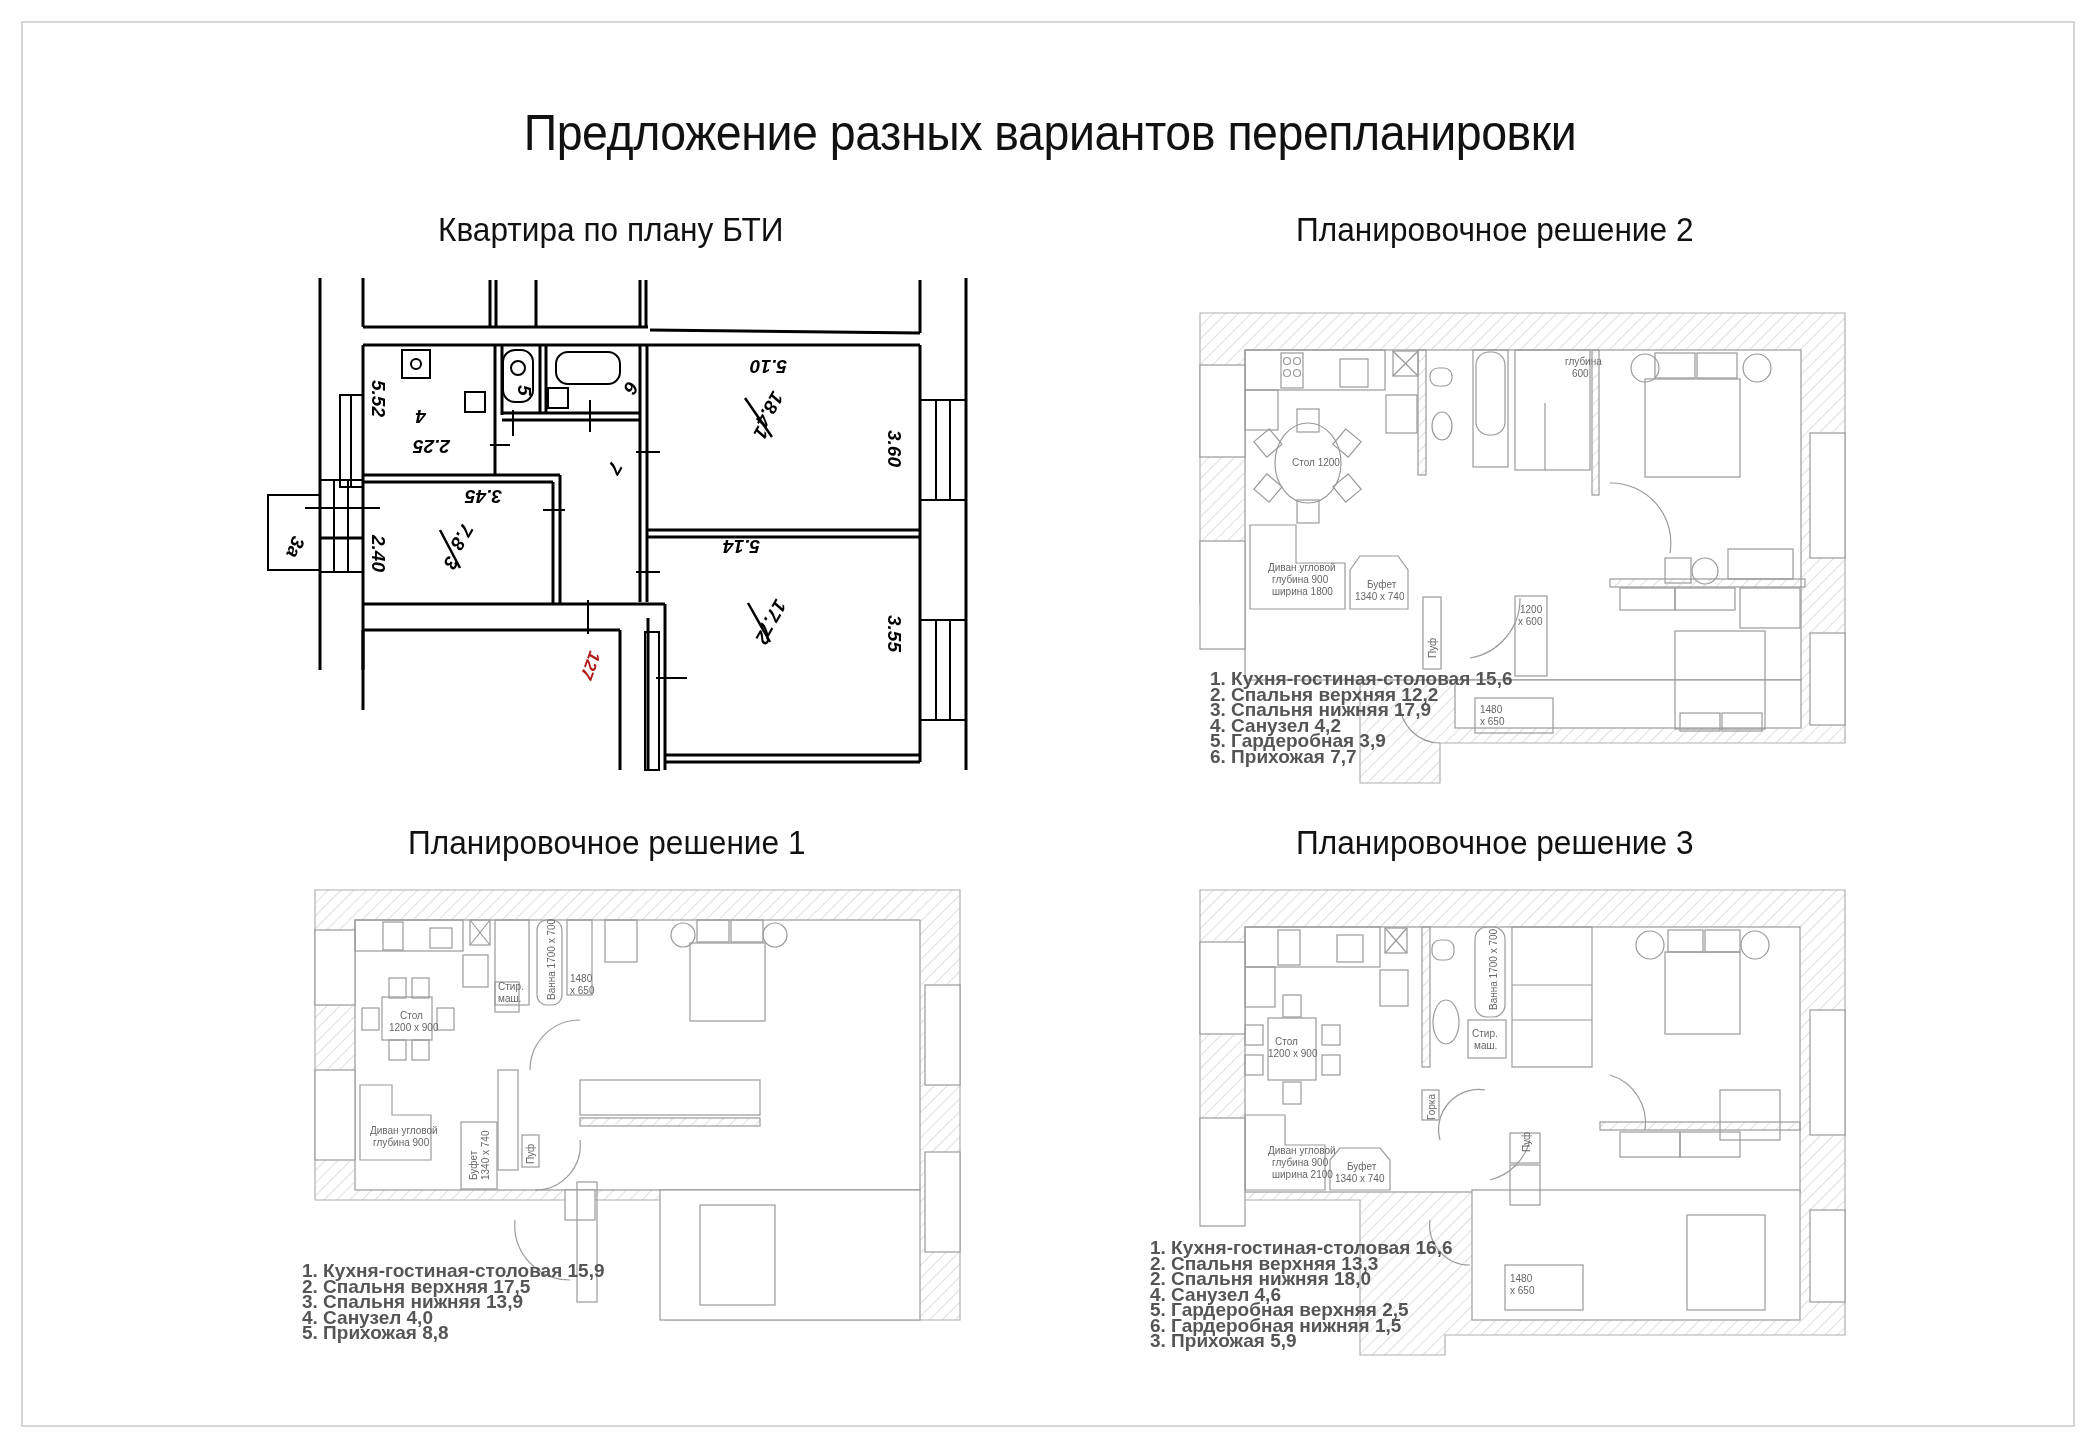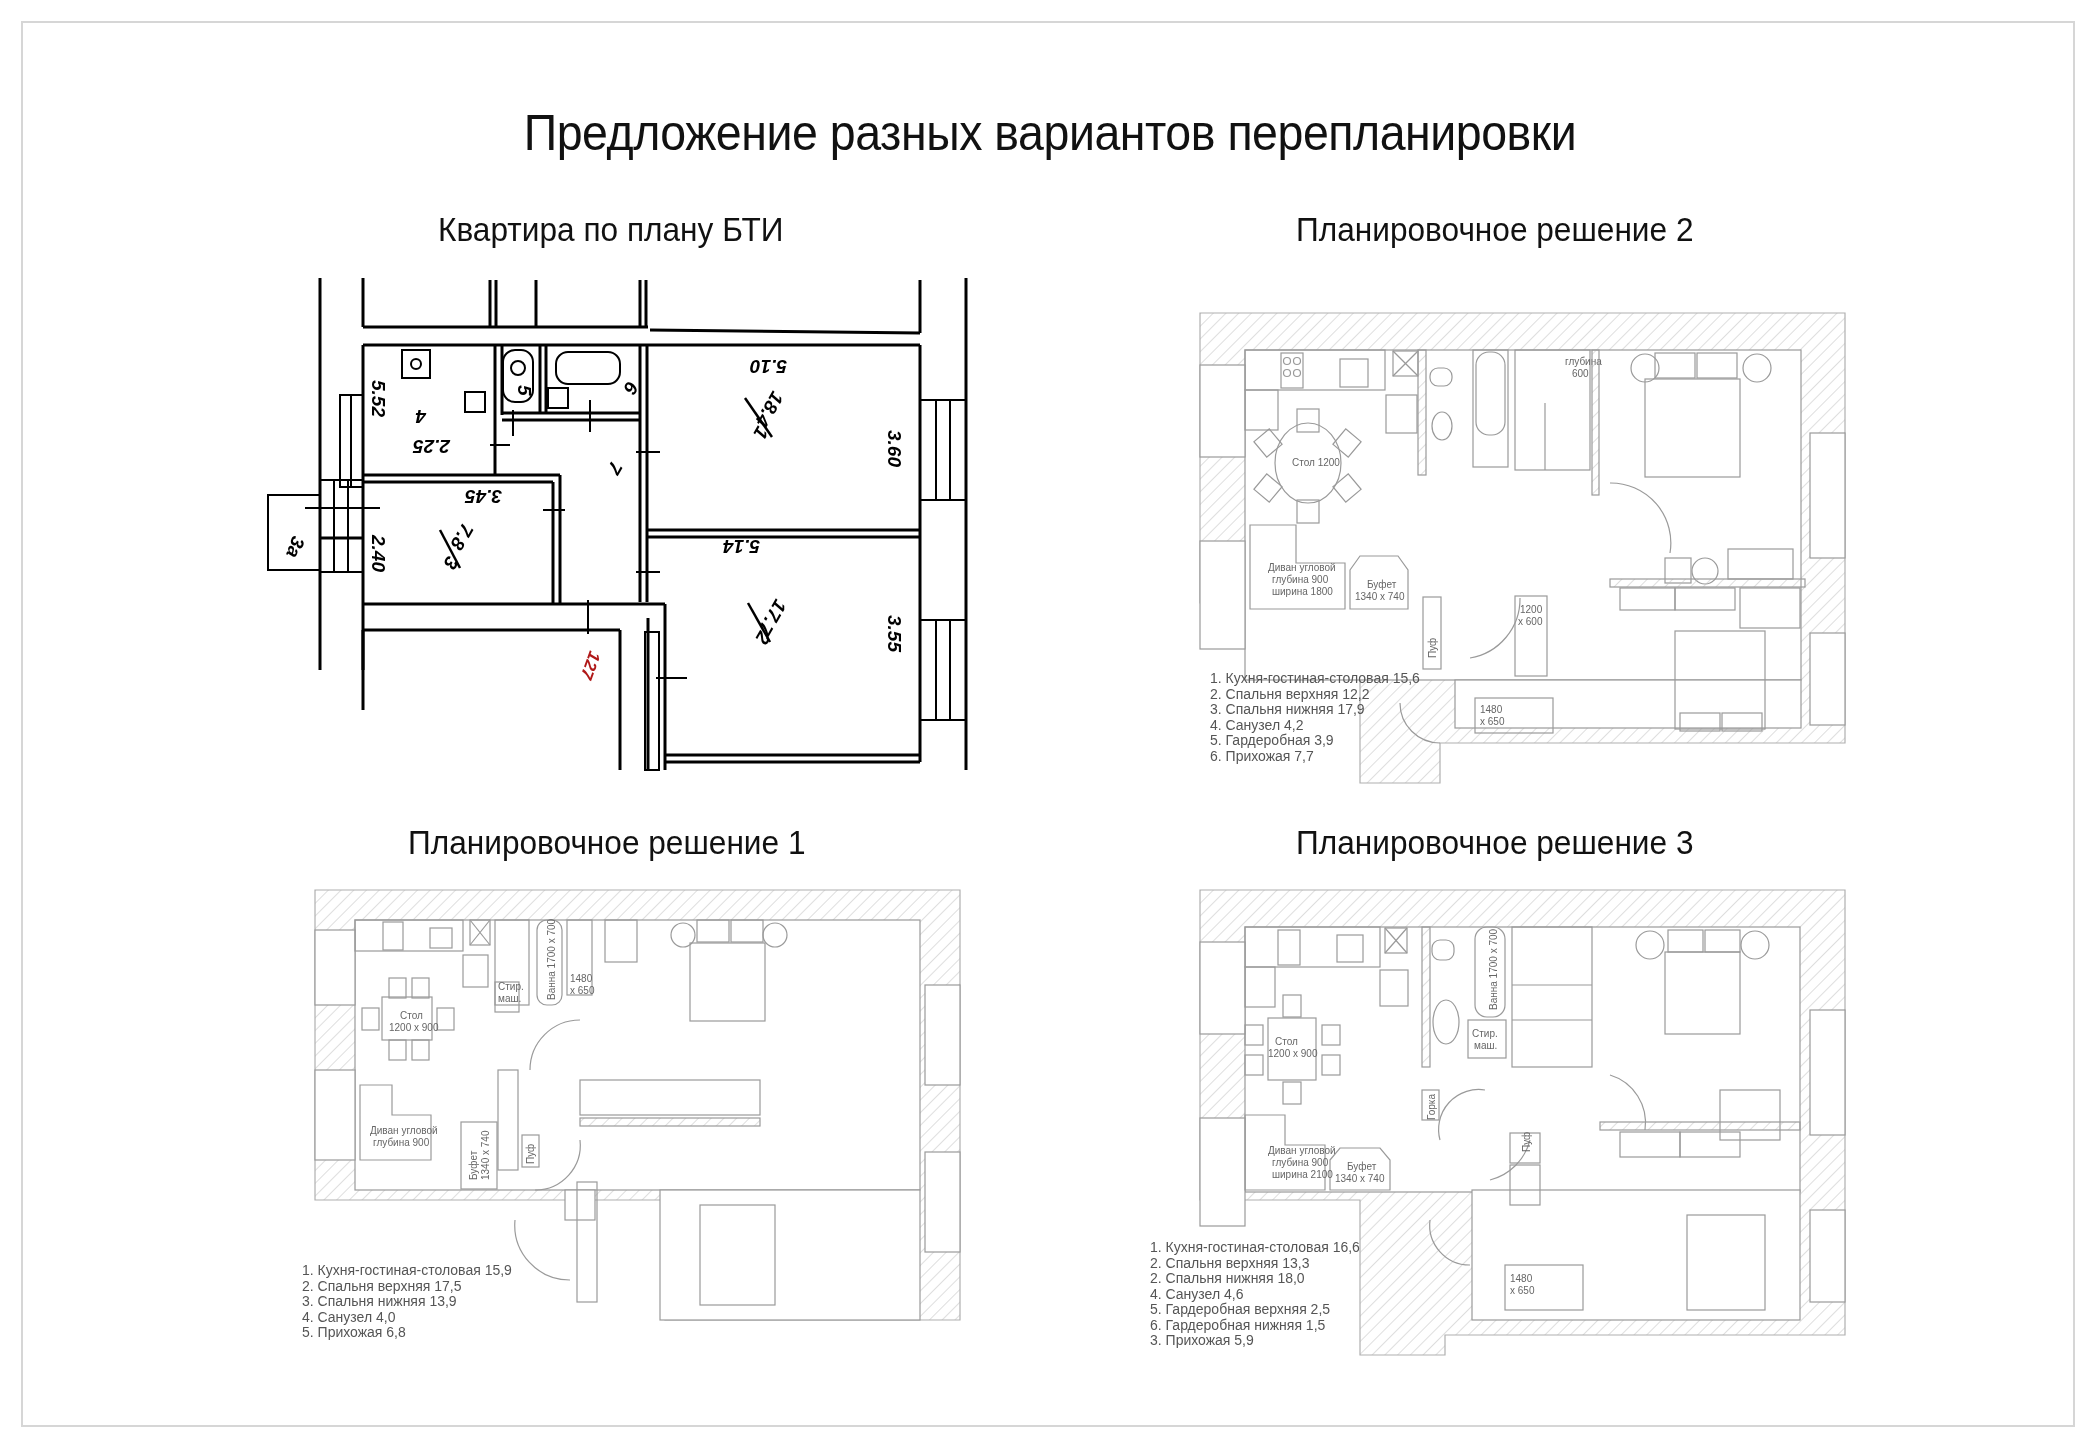--- a/index.html
+++ b/index.html
@@ -1,21 +1,21 @@
 <!DOCTYPE html>
 <html><head>
 <meta charset="utf-8">
 <style>
   html,body{margin:0;padding:0;background:#fff;}
   body{width:2100px;height:1449px;position:relative;overflow:hidden;font-family:"Liberation Sans",sans-serif;}
   .frame{position:absolute;left:21px;top:21px;width:2054px;height:1406px;border:2px solid #d6d6d6;box-sizing:border-box;}
   .title{position:absolute;left:0;width:2100px;top:104px;text-align:center;font-size:50px;color:#111;letter-spacing:-0.5px;transform:scaleX(0.93);}
   .sub{position:absolute;font-size:34px;color:#111;white-space:nowrap;transform:scaleX(0.93);transform-origin:left top;}
   svg{position:absolute;left:0;top:0;}
-  .legend{position:absolute;font-size:14px;line-height:15.5px;color:#555;white-space:nowrap;}
+  .legend{position:absolute;font-size:19px;line-height:15.5px;color:#555;white-space:nowrap;font-weight:bold;}
   .legend div{margin:0;}
   .lbl{font-family:"Liberation Sans",sans-serif;fill:#666;font-size:10px;}
   .bti{font-family:"Liberation Sans",sans-serif;fill:#000;font-weight:bold;font-style:italic;font-size:19px;}
 </style>
 </head>
 <body>
 
 <div class="frame"></div>
 
 <div class="title">Предложение разных вариантов перепланировки</div>
@@ -368,21 +368,21 @@
   <div>4. Санузел 4,2</div>
   <div>5. Гардеробная 3,9</div>
   <div>6. Прихожая 7,7</div>
 </div>
 
 <div class="legend" style="left:302px;top:1263px;">
   <div>1. Кухня-гостиная-столовая 15,9</div>
   <div>2. Спальня верхняя 17,5</div>
   <div>3. Спальня нижняя 13,9</div>
   <div>4. Санузел 4,0</div>
-  <div>5. Прихожая 6,8</div>
+  <div>5. Прихожая 8,8</div>
 </div>
 
 <div class="legend" style="left:1150px;top:1240px;">
   <div>1. Кухня-гостиная-столовая 16,6</div>
   <div>2. Спальня верхняя 13,3</div>
   <div>2. Спальня нижняя 18,0</div>
   <div>4. Санузел 4,6</div>
   <div>5. Гардеробная верхняя 2,5</div>
   <div>6. Гардеробная нижняя 1,5</div>
   <div>3. Прихожая 5,9</div>

